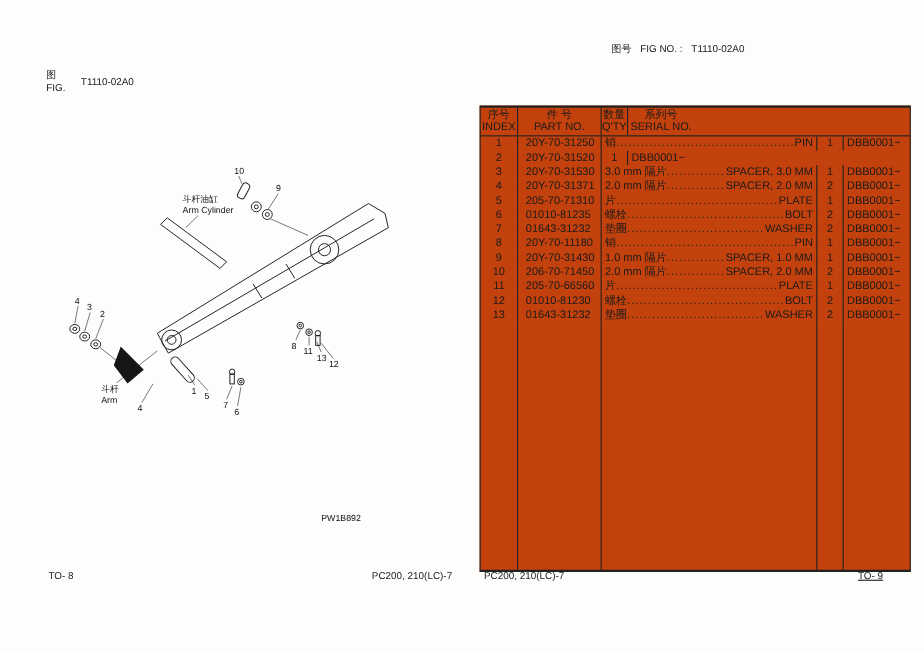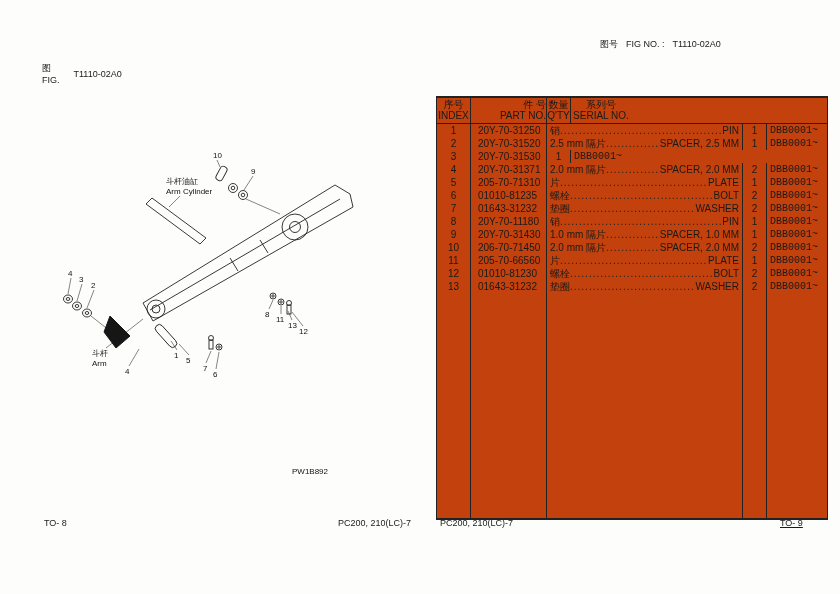--- a/index.html
+++ b/index.html
@@ -16,47 +16,47 @@
   .fig-header{
     position:absolute;left:42px;top:62px;
     display:flex;gap:14px;font-size:9px;line-height:12px;
   }
   .fh-col{display:flex;flex-direction:column;}
   .fh-no{justify-content:center;}
 
   
   .figno-line{
     position:absolute;left:556px;top:38px;
-    display:flex;gap:8px;font-size:9px;line-height:12px;margin-left:44px;
+    display:flex;gap:8px;font-size:9px;line-height:12px;
   }
 
   
   .parts-table{
     position:absolute;left:436px;top:96px;width:392px;height:424px;
     border:1.5px solid #222;border-top-width:2.2px;border-bottom-width:2px;
     display:flex;flex-direction:column;
     font-size:10px;background:#c2410c;box-sizing:border-box;
   }
   .thead{display:flex;border-bottom:1.2px solid #222;flex:0 0 auto;}
   .hcell{
     display:flex;flex-direction:column;align-items:center;justify-content:center;
     gap:1px;padding:2px 0;border-right:1px solid #222;box-sizing:border-box;
     text-align:center;line-height:10px;
   }
   .hcell:last-child{border-right:none;}
   .w-idx{width:34px;flex:0 0 auto;}
-  .w-part{width:76px;flex:0 0 auto;align-items:flex-end;}
+  .w-part{width:76px;flex:0 0 auto;}
   .w-desc{flex:1 1 auto;min-width:0;}
   .w-qty{width:24px;flex:0 0 auto;}
   .w-serial{width:60px;flex:0 0 auto;text-align:center;}
 
   .tbody{display:flex;flex-direction:column;flex:1 1 auto;}
   .trow{display:flex;flex:0 0 auto;height:13px;line-height:13px;}
   .trow .c{border-right:1px solid #222;box-sizing:border-box;overflow:hidden;white-space:nowrap;}
-  .trow .c:last-child{border-right:none;font-family:Liberation Mono, monospace;}
+  .trow .c:last-child{border-right:none;}
   .c.idx{width:34px;text-align:center;flex:0 0 auto;}
   .c.part{width:76px;padding-left:7px;flex:0 0 auto;}
   .c.desc{flex:1 1 auto;min-width:0;display:flex;padding:0 3px;}
   .c.qty{width:24px;text-align:center;flex:0 0 auto;}
   .c.serial{width:60px;padding-left:3px;flex:0 0 auto;}
   .dcn{flex:0 0 auto;}
   .den{flex:0 0 auto;}
   .leader{flex:1 1 auto;overflow:hidden;min-width:6px;letter-spacing:1px;color:#222;}
   .leader::after{content:"........................................................................................................................";}
   .trow.filler{flex:1 1 auto;height:auto;}
@@ -218,31 +218,31 @@
             <span class="dcn">销</span>
             <span class="leader"></span>
             <span class="den">PIN</span>
           </div>
           <div class="c qty">1</div>
           <div class="c serial">DBB0001~</div>
         </div>
         <div class="trow">
           <div class="c idx">2</div>
           <div class="c part">20Y-70-31520</div>
-          <div class="c desc">
-            <span class="dcn">2.5 mm 隔片</span>
-            <span class="leader"></span>
-            <span class="den">SPACER, 2.5 MM</span>
-          </div>
           <div class="c qty">1</div>
           <div class="c serial">DBB0001~</div>
         </div>
         <div class="trow">
           <div class="c idx">3</div>
           <div class="c part">20Y-70-31530</div>
+          <div class="c desc">
+            <span class="dcn">3.0 mm 隔片</span>
+            <span class="leader"></span>
+            <span class="den">SPACER, 3.0 MM</span>
+          </div>
           <div class="c qty">1</div>
           <div class="c serial">DBB0001~</div>
         </div>
         <div class="trow">
           <div class="c idx">4</div>
           <div class="c part">20Y-70-31371</div>
           <div class="c desc">
             <span class="dcn">2.0 mm 隔片</span>
             <span class="leader"></span>
             <span class="den">SPACER, 2.0 MM</span>

